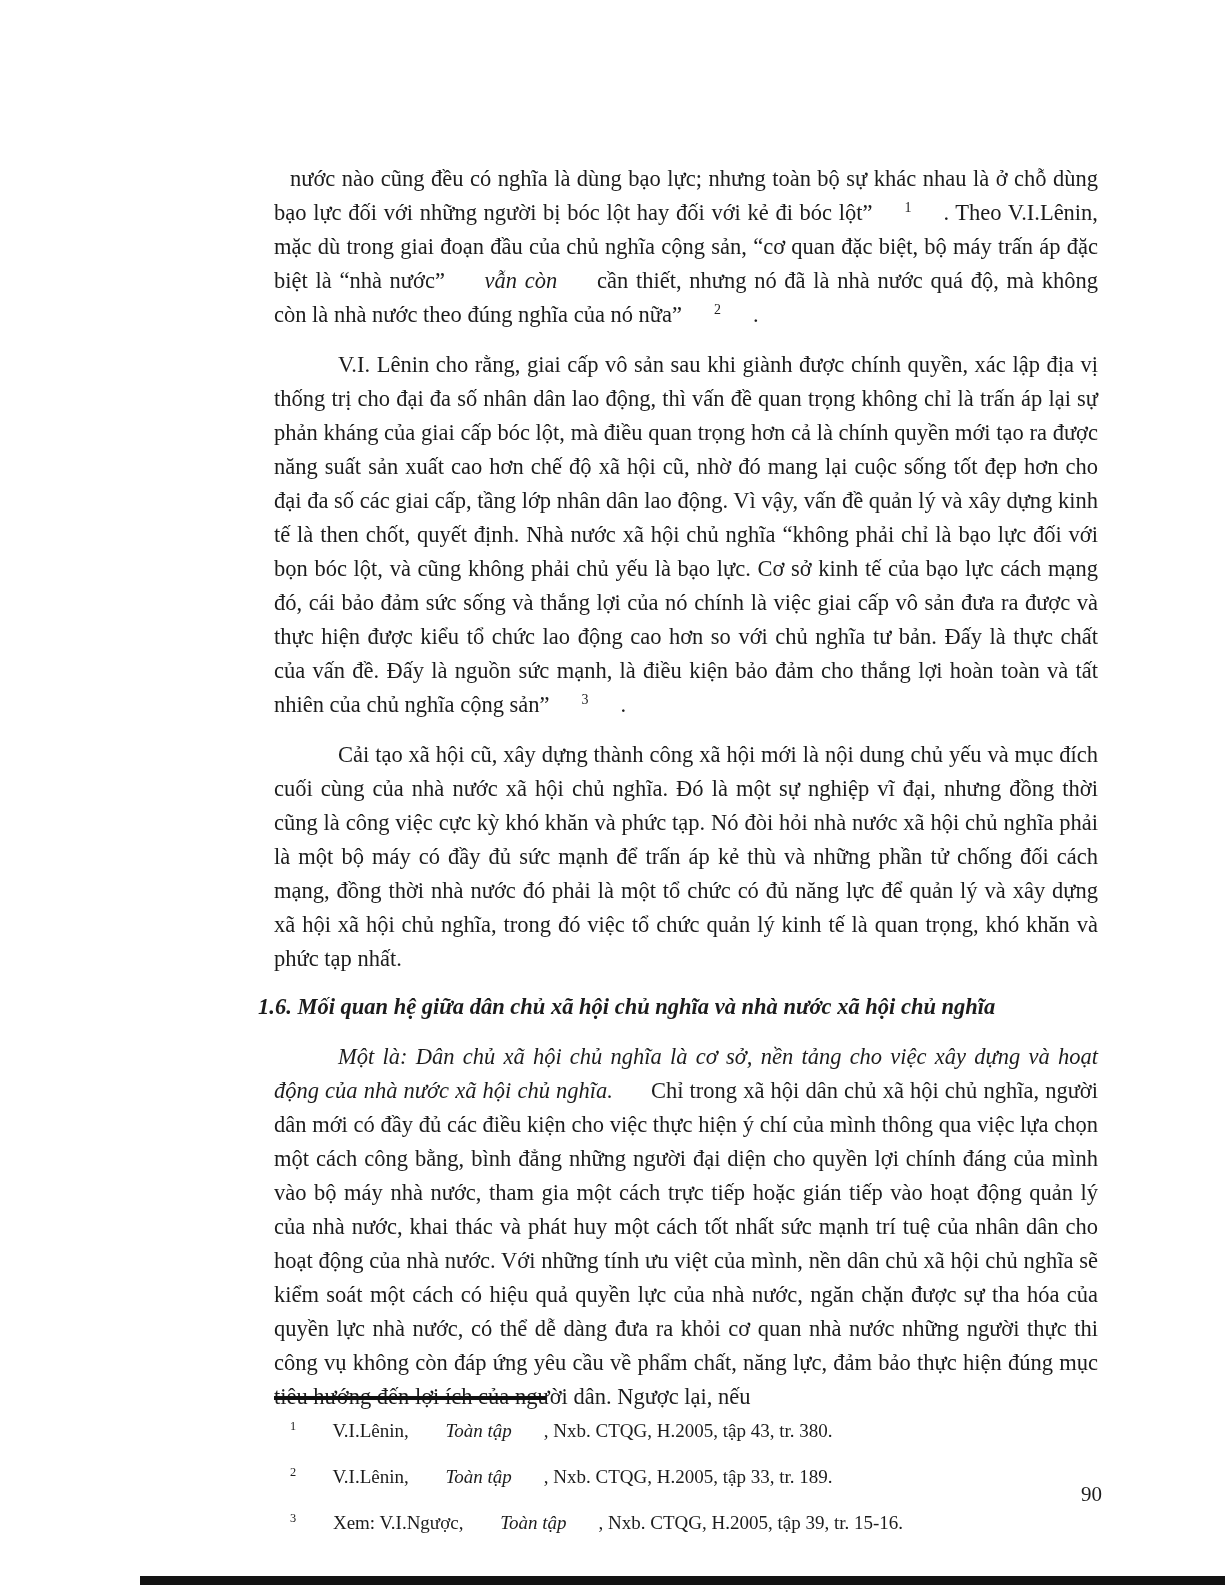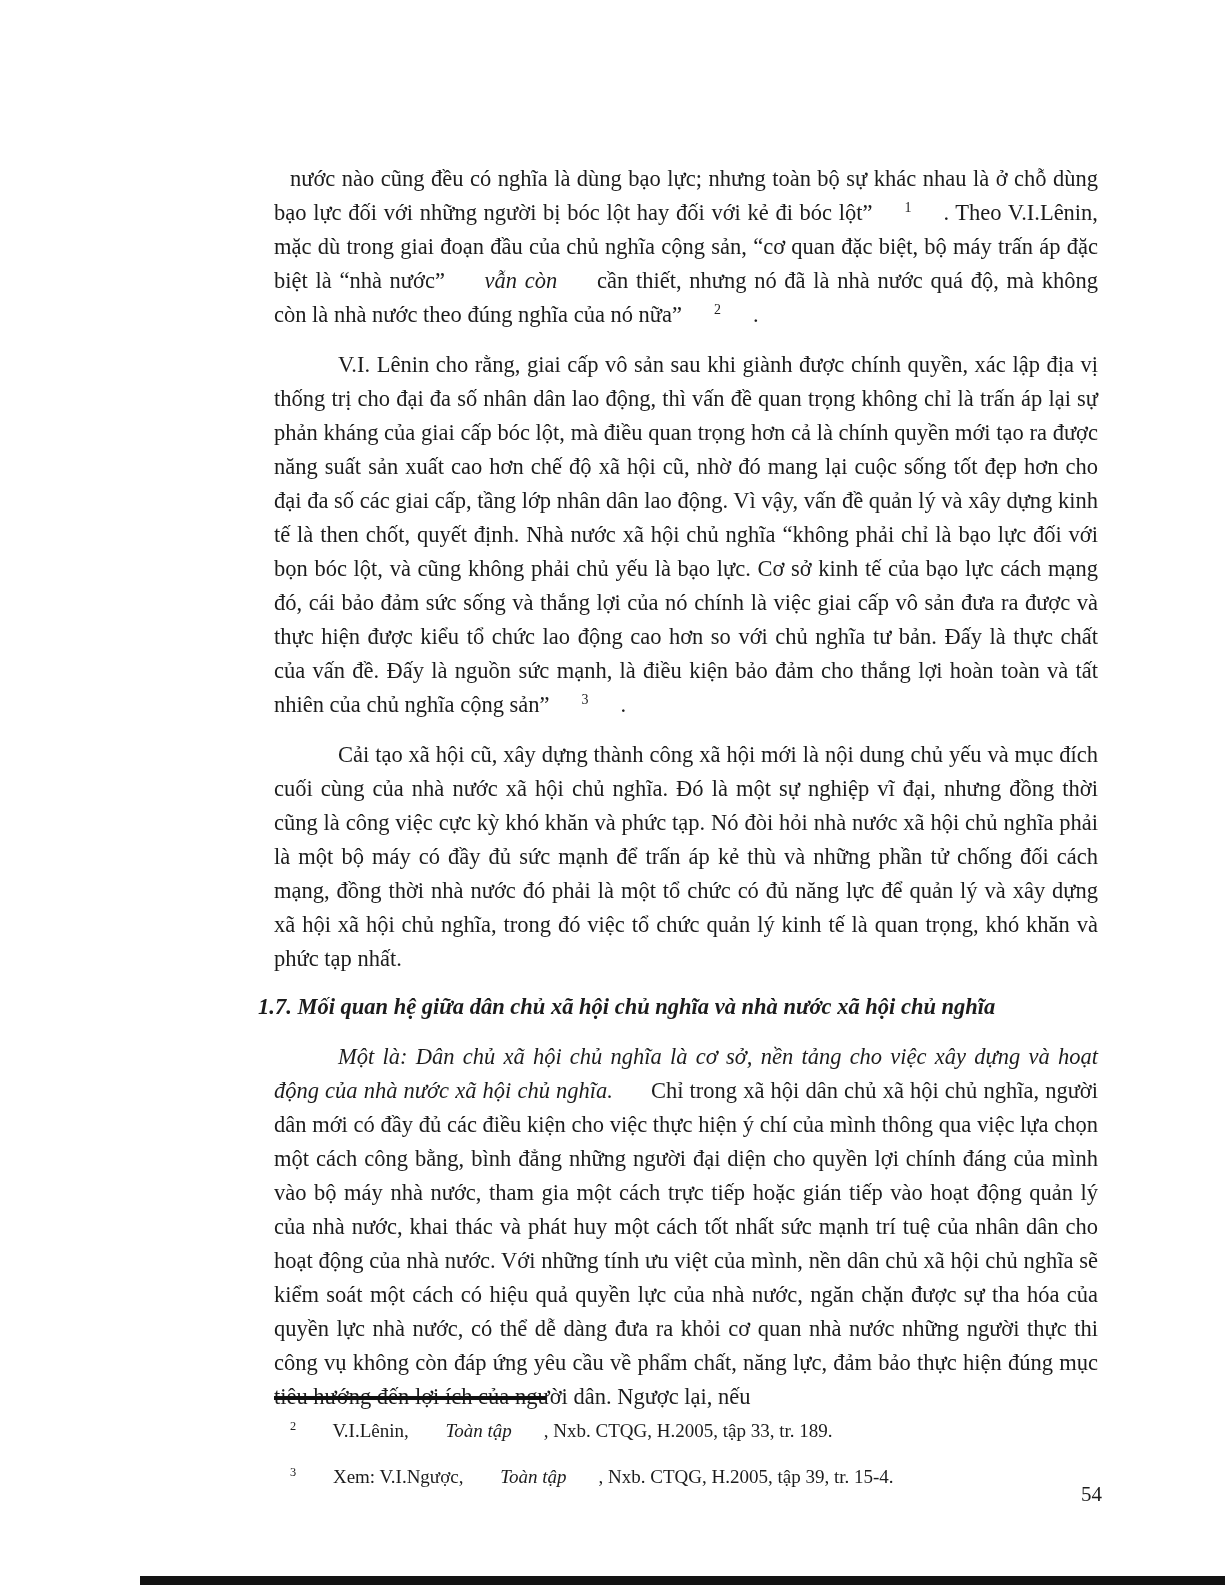--- a/index.html
+++ b/index.html
@@ -79,27 +79,28 @@
 <body>
 
 <div class="text-block">
 
   <p class="para first"><span>nước nào cũng đều có nghĩa là dùng bạo lực; nhưng toàn bộ sự khác nhau là ở chỗ dùng bạo lực đối với những người bị bóc lột hay đối với kẻ đi bóc lột”</span><sup class="fn-ref">1</sup><span>. Theo V.I.Lênin, mặc dù trong giai đoạn đầu của chủ nghĩa cộng sản, “cơ quan đặc biệt, bộ máy trấn áp đặc biệt là “nhà nước” </span><span class="italic">vẫn còn</span><span> cần thiết, nhưng nó đã là nhà nước quá độ, mà không còn là nhà nước theo đúng nghĩa của nó nữa”</span><sup class="fn-ref">2</sup><span>.</span></p>
 
   <p class="para"><span>V.I. Lênin cho rằng, giai cấp vô sản sau khi giành được chính quyền, xác lập địa vị thống trị cho đại đa số nhân dân lao động, thì vấn đề quan trọng không chỉ là trấn áp lại sự phản kháng của giai cấp bóc lột, mà điều quan trọng hơn cả là chính quyền mới tạo ra được năng suất sản xuất cao hơn chế độ xã hội cũ, nhờ đó mang lại cuộc sống tốt đẹp hơn cho đại đa số các giai cấp, tầng lớp nhân dân lao động. Vì vậy, vấn đề quản lý và xây dựng kinh tế là then chốt, quyết định. Nhà nước xã hội chủ nghĩa “không phải chỉ là bạo lực đối với bọn bóc lột, và cũng không phải chủ yếu là bạo lực. Cơ sở kinh tế của bạo lực cách mạng đó, cái bảo đảm sức sống và thắng lợi của nó chính là việc giai cấp vô sản đưa ra được và thực hiện được kiểu tổ chức lao động cao hơn so với chủ nghĩa tư bản. Đấy là thực chất của vấn đề. Đấy là nguồn sức mạnh, là điều kiện bảo đảm cho thắng lợi hoàn toàn và tất nhiên của chủ nghĩa cộng sản”</span><sup class="fn-ref">3</sup><span>.</span></p>
 
   <p class="para"><span>Cải tạo xã hội cũ, xây dựng thành công xã hội mới là nội dung chủ yếu và mục đích cuối cùng của nhà nước xã hội chủ nghĩa. Đó là một sự nghiệp vĩ đại, nhưng đồng thời cũng là công việc cực kỳ khó khăn và phức tạp. Nó đòi hỏi nhà nước xã hội chủ nghĩa phải là một bộ máy có đầy đủ sức mạnh để trấn áp kẻ thù và những phần tử chống đối cách mạng, đồng thời nhà nước đó phải là một tổ chức có đủ năng lực để quản lý và xây dựng xã hội xã hội chủ nghĩa, trong đó việc tổ chức quản lý kinh tế là quan trọng, khó khăn và phức tạp nhất.</span></p>
 
-  <h2 class="section-heading">1.7. Mối quan hệ giữa dân chủ xã hội chủ nghĩa và nhà nước xã hội chủ nghĩa</h2>
+  <h2 class="section-heading">1.6. Mối quan hệ giữa dân chủ xã hội chủ nghĩa và nhà nước xã hội chủ nghĩa</h2>
 
   <p class="para"><span class="italic">Một là: Dân chủ xã hội chủ nghĩa là cơ sở, nền tảng cho việc xây dựng và hoạt động của nhà nước xã hội chủ nghĩa.</span><span> Chỉ trong xã hội dân chủ xã hội chủ nghĩa, người dân mới có đầy đủ các điều kiện cho việc thực hiện ý chí của mình thông qua việc lựa chọn một cách công bằng, bình đẳng những người đại diện cho quyền lợi chính đáng của mình vào bộ máy nhà nước, tham gia một cách trực tiếp hoặc gián tiếp vào hoạt động quản lý của nhà nước, khai thác và phát huy một cách tốt nhất sức mạnh trí tuệ của nhân dân cho hoạt động của nhà nước. Với những tính ưu việt của mình, nền dân chủ xã hội chủ nghĩa sẽ kiểm soát một cách có hiệu quả quyền lực của nhà nước, ngăn chặn được sự tha hóa của quyền lực nhà nước, có thể dễ dàng đưa ra khỏi cơ quan nhà nước những người thực thi công vụ không còn đáp ứng yêu cầu về phẩm chất, năng lực, đảm bảo thực hiện đúng mục tiêu hướng đến lợi ích của người dân. Ngược lại, nếu</span></p>
 
 </div>
 
 <div class="footer-area">
   <div class="fn-rule"></div>
+  <div class="footnote"><sup class="fn-marker">1</sup><span> V.I.Lênin, </span><span class="italic">Toàn tập</span><span>, Nxb. CTQG, H.2005, tập 43, tr. 380.</span></div>
   <div class="footnote"><sup class="fn-marker">2</sup><span> V.I.Lênin, </span><span class="italic">Toàn tập</span><span>, Nxb. CTQG, H.2005, tập 33, tr. 189.</span></div>
-  <div class="footnote"><sup class="fn-marker">3</sup><span> Xem: V.I.Ngược, </span><span class="italic">Toàn tập</span><span>, Nxb. CTQG, H.2005, tập 39, tr. 15-4.</span></div>
+  <div class="footnote"><sup class="fn-marker">3</sup><span> Xem: V.I.Ngược, </span><span class="italic">Toàn tập</span><span>, Nxb. CTQG, H.2005, tập 39, tr. 15-16.</span></div>
 </div>
 
-<div class="page-number">54</div>
+<div class="page-number">90</div>
 
 <div class="bottom-bar"></div>
 
 </body></html>

